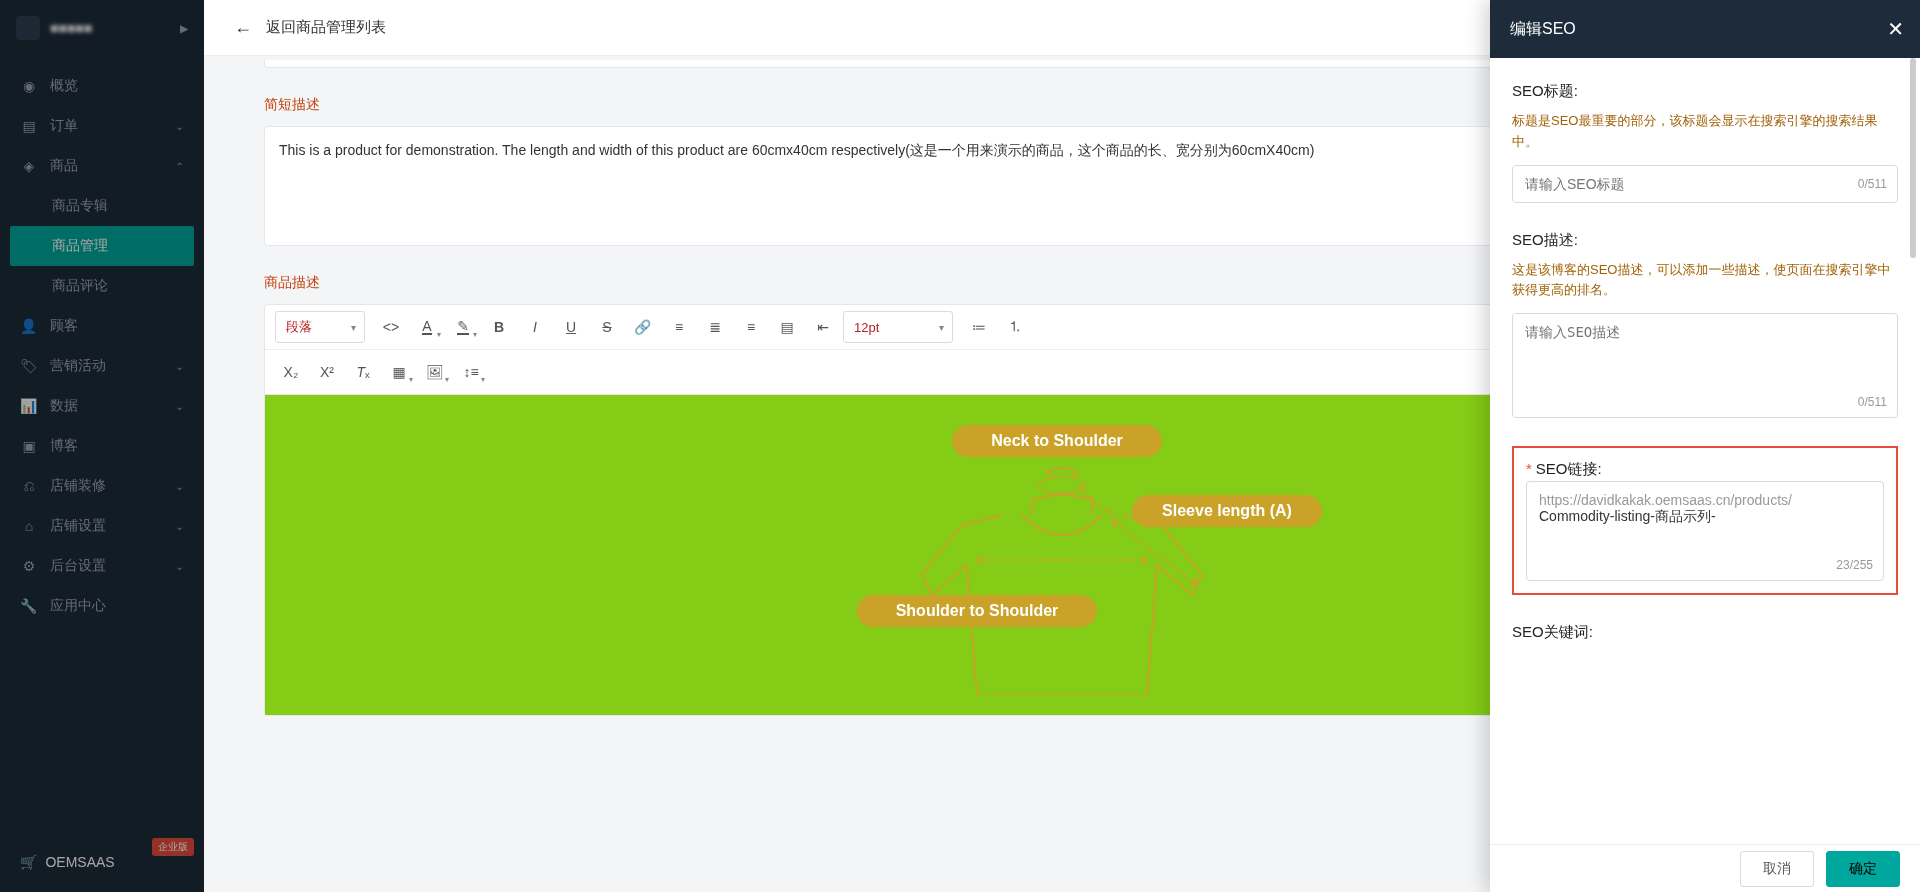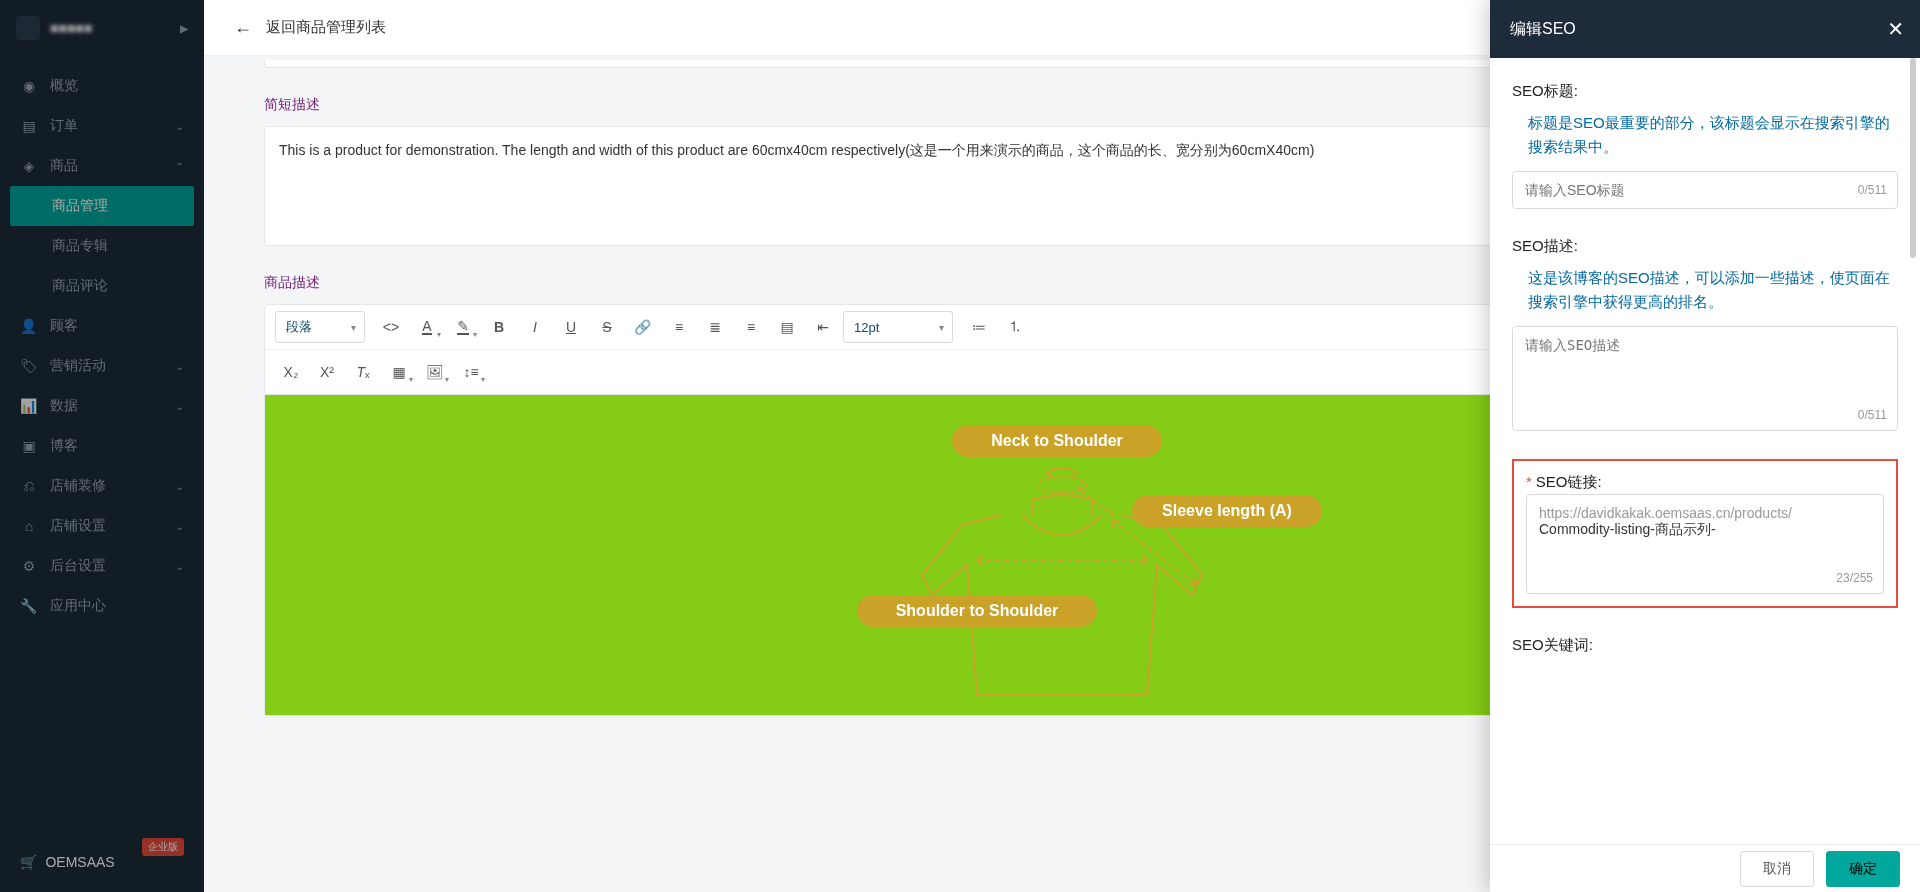--- a/index.html
+++ b/index.html
@@ -13,58 +13,58 @@
 .brand-name { filter: blur(2px); color: #fff; }
 .brand-caret { position: absolute; right: 16px; font-size: 10px; color: #9aa5b1; }
 .menu { flex: 1; overflow-y: auto; padding-top: 10px; }
 .menu-item { display: flex; align-items: center; height: 40px; padding: 0 20px; cursor: pointer; position: relative; color: #9aa5b1; }
 .menu-item .icon { width: 18px; margin-right: 12px; display: inline-flex; justify-content: center; }
 .menu-item .chev { position: absolute; right: 20px; font-size: 10px; }
 .menu-sub { padding-left: 52px; height: 40px; display: flex; align-items: center; cursor: pointer; color: #9aa5b1; }
 .menu-sub.active { background: #00a79d; color: #fff; margin: 0 10px; border-radius: 2px; padding-left: 42px; }
 .sidebar-footer { height: 60px; display: flex; align-items: center; padding: 0 20px; color: #fff; position: relative; }
 .cart-icon { margin-right: 8px; }
-.badge { position: absolute; top: 6px; right: 20px; background: #e74c3c; color: #fff; font-size: 10px; padding: 2px 6px; border-radius: 3px; }
+.badge { position: absolute; top: 6px; right: 10px; background: #e74c3c; color: #fff; font-size: 10px; padding: 2px 6px; border-radius: 3px; }
 .overlay-dim { position: absolute; inset: 0; background: rgba(0,0,0,0.35); pointer-events: none; }
 
 
 .main { flex: 1; display: flex; flex-direction: column; background: #f4f5f7; position: relative; }
 .topbar { height: 56px; background: #fff; display: flex; align-items: center; padding: 0 30px; border-bottom: 1px solid #eee; }
 .back-arrow { margin-right: 14px; font-size: 18px; cursor: pointer; }
 .topbar-title { font-size: 15px; color: #333; }
 .content { flex: 1; overflow-y: auto; padding: 0 60px 30px 60px; position: relative; }
 
-.section-label { margin: 28px 0 12px 0; color: #701a75; font-size: 14px; }
+.section-label { margin: 28px 0 12px 0; color: #c2410c; font-size: 14px; }
 .card { background: #fff; border: 1px solid #e3e6eb; border-radius: 4px; }
 .desc-card { padding: 12px 14px; position: relative; min-height: 120px; }
 .desc-text { color: #333; line-height: 1.7; }
 .counter { position: absolute; right: 14px; bottom: 8px; color: #999; font-size: 12px; }
 
 
 .editor-card { }
 .toolbar { display: flex; align-items: center; flex-wrap: wrap; border-bottom: 1px solid #e3e6eb; }
 .tool-row { display: flex; align-items: center; padding: 6px 10px; }
-.tool-sel { height: 32px; border: 1px solid #d6dbe0; border-radius: 3px; padding: 0 24px 0 10px; margin-right: 10px; display: inline-flex; align-items: center; position: relative; color: #0c4a6e; background: #fff; min-width: 90px; font-size: 13px; }
+.tool-sel { height: 32px; border: 1px solid #d6dbe0; border-radius: 3px; padding: 0 24px 0 10px; margin-right: 10px; display: inline-flex; align-items: center; position: relative; color: #b91c1c; background: #fff; min-width: 90px; font-size: 13px; }
 .tool-sel::after { content: "▾"; position: absolute; right: 8px; font-size: 10px; color: #888; }
 .tool-btn { width: 32px; height: 32px; display: inline-flex; align-items: center; justify-content: center; margin-right: 4px; border-radius: 3px; cursor: pointer; color: #555; font-size: 14px; position: relative; }
 .tool-btn.drop::after { content: "▾"; font-size: 8px; position: absolute; right: 2px; bottom: 4px; color: #888; }
 .tool-btn .underline-a { border-bottom: 2px solid #555; display: inline-block; line-height: 14px; }
 .tool-btn .underline-a.fill { border-bottom-color: #555; }
 .editor-body { height: 320px; position: relative; display: flex; align-items: center; justify-content: center; background: #84cc16; }
 .shirt-svg { width: 520px; height: 280px; }
 .scroll-ind { position: absolute; right: 2px; top: 0; bottom: 0; width: 12px; background: transparent; }
 .scroll-ind::before { content: ""; position: absolute; left: 2px; top: 0; width: 8px; height: 120px; background: #ccc; border-radius: 4px; }
 
 
 .drawer { position: absolute; top: 0; right: 0; bottom: 0; width: 430px; background: #fff; box-shadow: -4px 0 20px rgba(0,0,0,0.2); display: flex; flex-direction: column; z-index: 20; }
 .drawer-header { height: 58px; background: #1d2b3a; color: #fff; display: flex; align-items: center; padding: 0 20px; font-size: 16px; position: relative; }
 .drawer-close { position: absolute; right: 16px; font-size: 20px; cursor: pointer; }
 .drawer-body { flex: 1; overflow-y: auto; padding: 24px 22px; }
 .drawer-label { font-size: 15px; color: #222; margin-bottom: 10px; }
-.drawer-help { font-size: 15px; color: #0369a1; line-height: 1.6; margin-bottom: 12px; margin-left: 16px; }
+.drawer-help { font-size: 13px; color: #a16207; line-height: 1.6; margin-bottom: 12px; }
 .drawer-input-wrap { border: 1px solid #d6dbe0; border-radius: 4px; position: relative; margin-bottom: 15px; }
 .drawer-input { width: 100%; border: none; padding: 10px 60px 10px 12px; font-size: 14px; border-radius: 4px; outline: none; }
 .drawer-textarea { width: 100%; border: none; padding: 10px 12px 28px 12px; font-size: 14px; border-radius: 4px; outline: none; resize: none; min-height: 100px; }
 .input-counter { position: absolute; right: 10px; bottom: 8px; font-size: 12px; color: #999; }
 .input-counter.inline { top: 50%; transform: translateY(-50%); bottom: auto; }
 .drawer-section { margin-bottom: 28px; }
 .required-star { color: #e74c3c; margin-right: 4px; }
 .highlight-box { border: 2px solid #e74c3c; padding: 12px; margin-bottom: 6px; }
 .link-input-wrap { border: 1px solid #d6dbe0; border-radius: 4px; padding: 10px 12px 28px 12px; position: relative; min-height: 100px; }
 .link-prefix { color: #999; font-size: 14px; }
@@ -95,25 +95,25 @@
       <div class="menu-item">
         <span class="icon">▤</span>
         <span>订单</span>
         <span class="chev">⌄</span>
       </div>
       <div class="menu-item">
         <span class="icon">◈</span>
         <span>商品</span>
         <span class="chev">⌃</span>
       </div>
+      <div class="menu-sub">
+        <span>商品专辑</span>
+      </div>
       <div class="menu-sub active">
         <span>商品管理</span>
-      </div>
-      <div class="menu-sub">
-        <span>商品专辑</span>
       </div>
       <div class="menu-sub">
         <span>商品评论</span>
       </div>
       <div class="menu-item">
         <span class="icon">👤</span>
         <span>顾客</span>
       </div>
       <div class="menu-item">
         <span class="icon">🏷</span>

